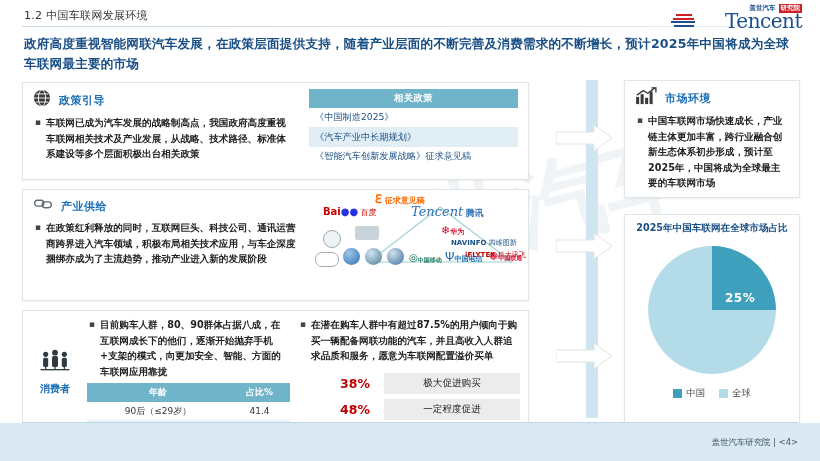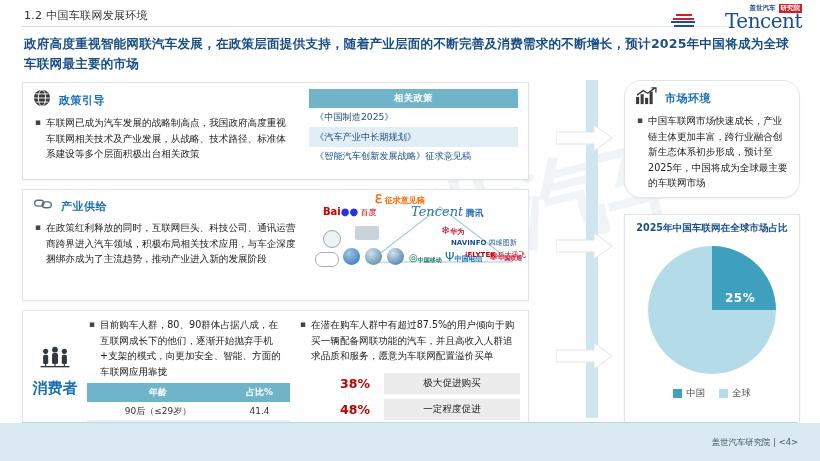--- a/index.html
+++ b/index.html
@@ -72,21 +72,21 @@
 
   .card{
     background:#fff;border:1px solid #dfe6ea;
     box-shadow:0 1px 2px rgba(0,0,0,.06);
     position:relative;
   }
   .card-head{display:flex;align-items:center;gap:8px;padding:6px 10px 2px 10px;}
   .card-head .ttl{font-size:11px;font-weight:bold;color:#1a6fb5;letter-spacing:.5px;}
   .bullet-row{display:flex;gap:5px;padding:2px 10px 8px 12px;}
   .bullet-row .dot{color:#444;font-size:9px;line-height:1.6;}
-  .bullet-row p{margin:0;font-size:9.6px;line-height:1.62;color:#222;}
+  .bullet-row p{margin:0;font-size:9.6px;line-height:1.62;color:#222;font-weight:bold;}
 
   
   table{border-collapse:collapse;width:100%;}
   .tbl th{
     background:#6fb4c9;color:#fff;font-size:9.3px;font-weight:bold;
     padding:3px 4px;text-align:center;letter-spacing:.4px;
   }
   .tbl td{
     font-size:9.2px;padding:3.2px 6px;color:#1a4f86;
   }
@@ -306,21 +306,21 @@
                   <rect x="6" y="10" width="6" height="11" rx="2"></rect>
                 <circle cx="20" cy="4" r="3.4"></circle>
                   <rect x="16.5" y="8" width="7" height="13" rx="2"></rect>
                 <circle cx="31" cy="6" r="3"></circle>
                   <rect x="28" y="10" width="6" height="11" rx="2"></rect>
               </g>
               <path d="M3 24 H37" stroke="#2f3a40" stroke-width="1.6"></path>
               <path d="M9 21 V24 M20 21 V24 M31 21 V24" stroke="#2f3a40" stroke-width="1.4"></path>
             </svg>
           </span>
-          <span style="font-size:15px;font-weight:bold;color:#1a6fb5;">消费者</span>
+          <span style="font-size:10px;font-weight:bold;color:#1a6fb5;">消费者</span>
         </div>
         <div style="width:222px;padding-right:6px;">
           <div class="bullet-row" style="padding:6px 4px 4px 2px;">
             <span class="dot">▪</span>
             <p>目前购车人群，80、90群体占据八成，在互联网成长下的他们，逐渐开始抛弃手机+支架的模式，向更加安全、智能、方面的车联网应用靠拢</p>
           </div>
           <table class="tbl2">
             <thead>
                 <tr>
               <th>年龄</th>
@@ -359,21 +359,21 @@
           <div class="pct-row">
             <span class="pct-num">14%</span>
             <span class="pct-lab">无影响</span>
           </div>
         </div>
       </div>
     </div>
   </div>
 
   <div class="right-col">
-    <div class="card" style="height:116px;border-radius:17px;">
+    <div class="card" style="height:116px;">
       <div class="card-head">
         <span>
           <svg width="22" height="18" viewBox="0 0 24 20">
             <g fill="#3a3a3a">
                 <rect x="1" y="11" width="3.4" height="8"></rect>
                 <rect x="6" y="8" width="3.4" height="11"></rect>
                 <rect x="11" y="12" width="3.4" height="7"></rect>
                 <rect x="16" y="5" width="3.4" height="14"></rect>
               </g>
             <path d="M2 9 L9 4 L14 7 L22 1" stroke="#3a3a3a" stroke-width="1.5" fill="none"></path>

